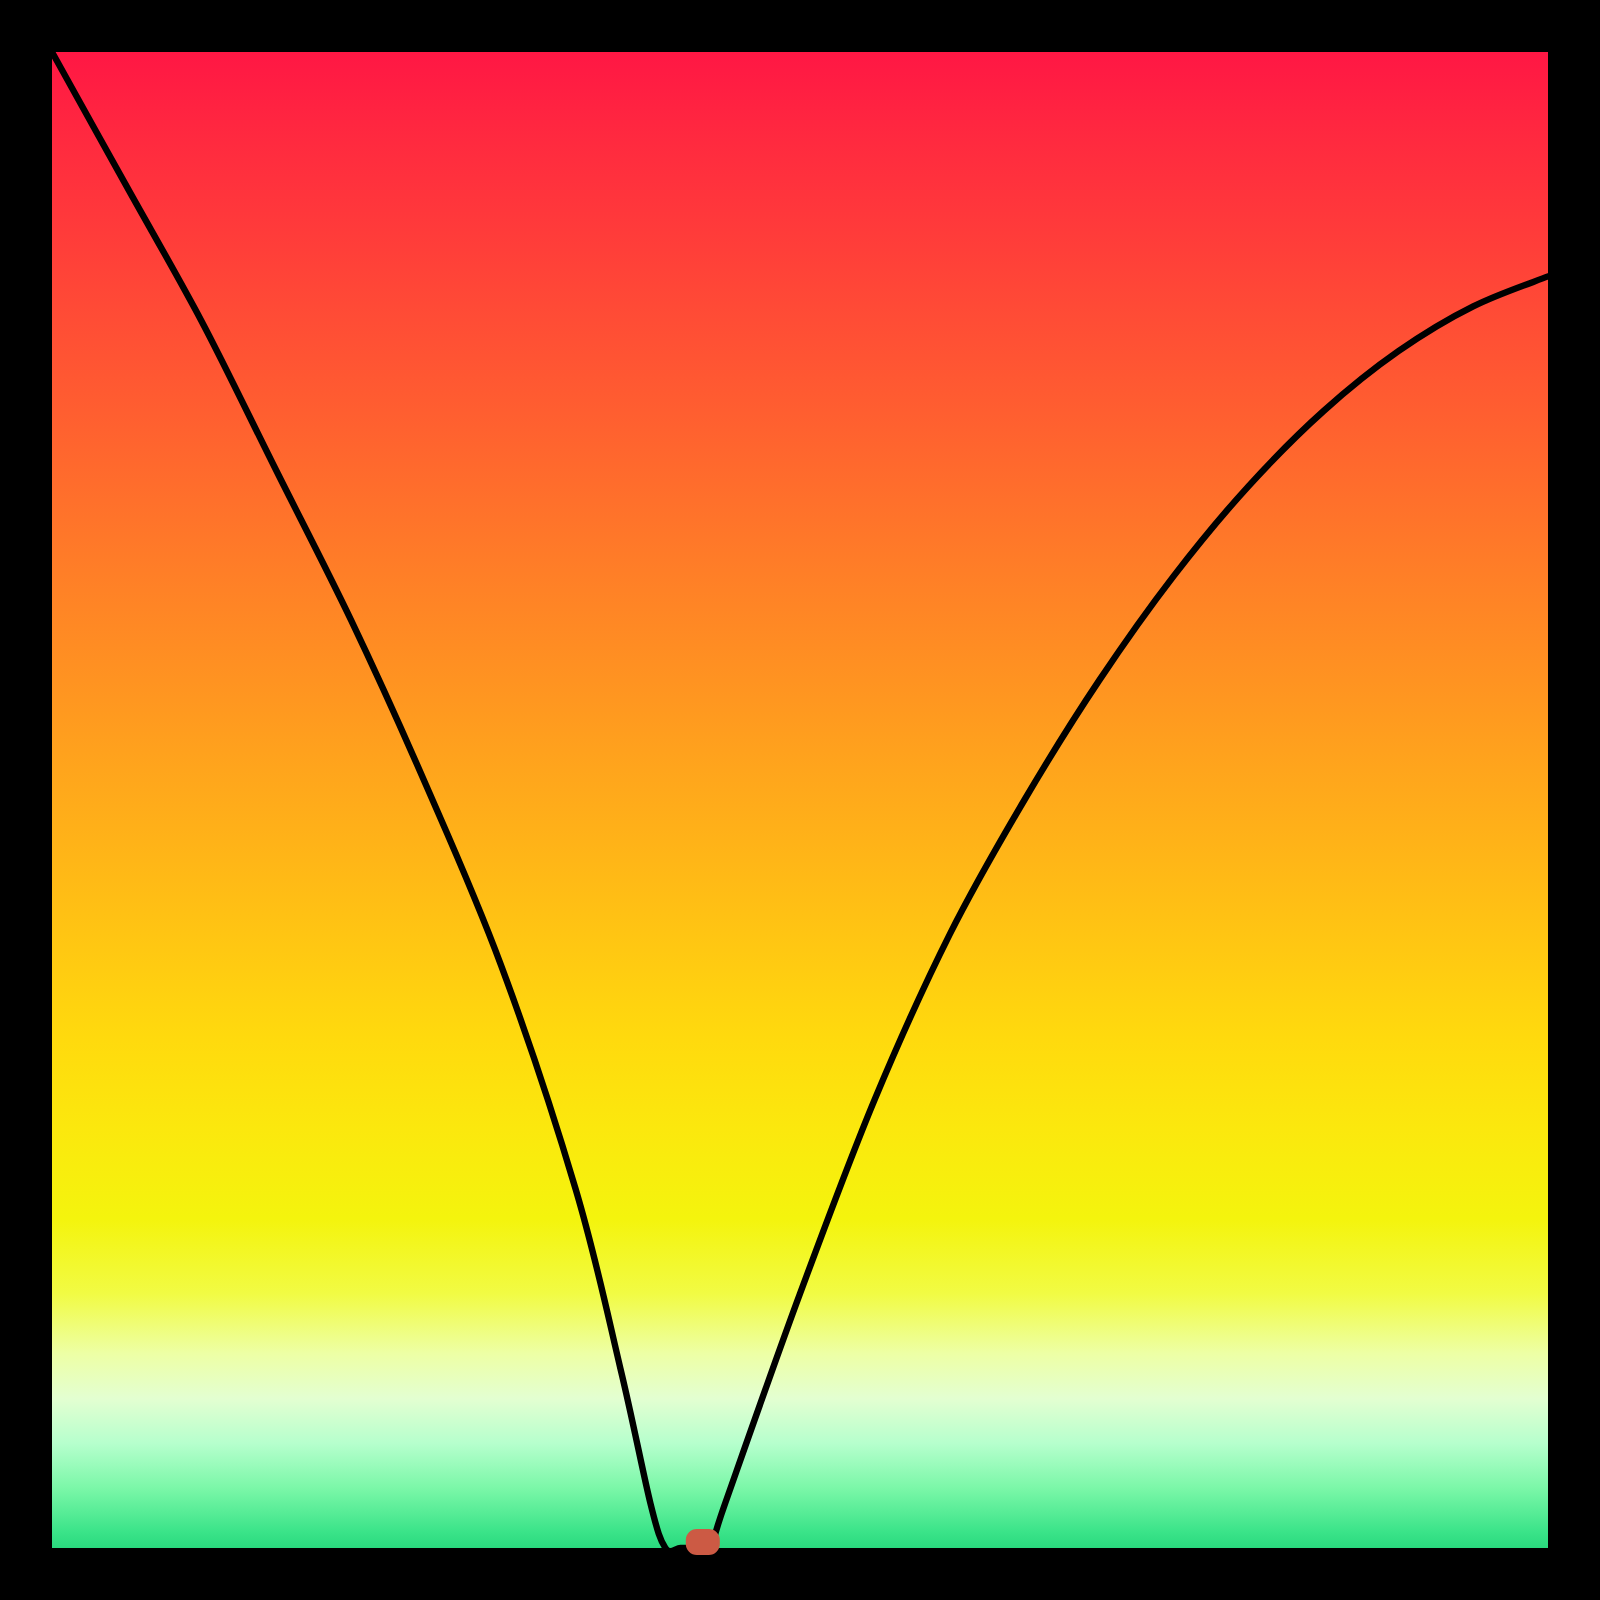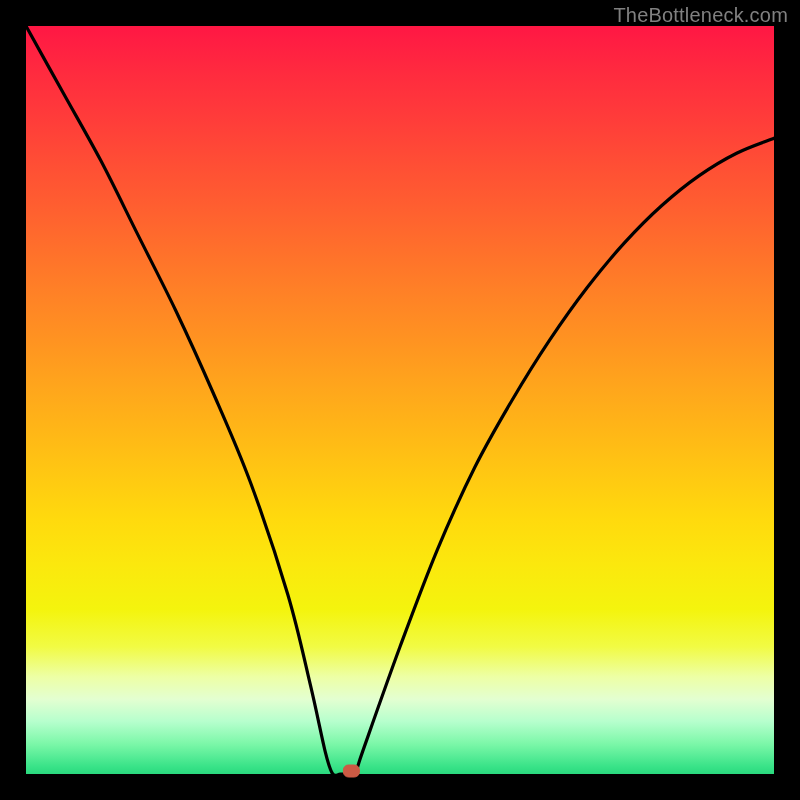--- a/index.html
+++ b/index.html
@@ -78,21 +78,20 @@
   }
   .marker {
     fill: #cc5a44;
     stroke: #cc5a44;
   }
 </style>
 </head>
 <body>
 
 <div class="frame">
-  <div class="watermark">TheBottleneck.com</div>
 
   <div class="plot-area">
     <svg class="curve" viewBox="0 0 748 748">
       <path d="M 0.0 0.0 C 6.2 11.2 24.9 44.9 37.4 67.3 C 49.9 89.8 62.3 111.0 74.8 134.6 C 87.3 158.3 99.7 184.5 112.2 209.4 C 124.7 234.4 137.1 258.1 149.6 284.2 C 162.1 310.4 174.5 337.8 187.0 366.5 C 199.5 395.2 211.9 422.6 224.4 456.3 C 236.9 489.9 251.8 534.8 261.8 568.5 C 271.8 602.1 278.0 632.1 284.2 658.2 C 290.5 684.4 295.5 710.6 299.2 725.6 C 302.9 740.5 304.2 744.3 306.7 748.0 C 309.2 751.7 311.7 748.0 314.2 748.0 C 316.7 748.0 319.1 748.0 321.6 748.0 C 324.1 748.0 326.6 751.7 329.1 748.0 C 331.6 744.3 329.1 746.8 336.6 725.6 C 344.1 704.4 361.5 654.5 374.0 620.8 C 386.5 587.2 398.9 553.5 411.4 523.6 C 423.9 493.7 436.3 466.3 448.8 441.3 C 461.3 416.4 473.7 395.2 486.2 374.0 C 498.7 352.8 511.1 332.9 523.6 314.2 C 536.1 295.5 548.5 278.0 561.0 261.8 C 573.5 245.6 585.9 230.6 598.4 216.9 C 610.9 203.2 623.3 190.7 635.8 179.5 C 648.3 168.3 660.7 158.3 673.2 149.6 C 685.7 140.9 698.1 133.4 710.6 127.2 C 723.1 120.9 741.8 114.7 748.0 112.2"></path>
       <rect class="marker" x="317.4" y="739.0" width="16" height="12" rx="5" ry="5"></rect>
     </svg>
   </div>
 </div>
 
 </body></html>

